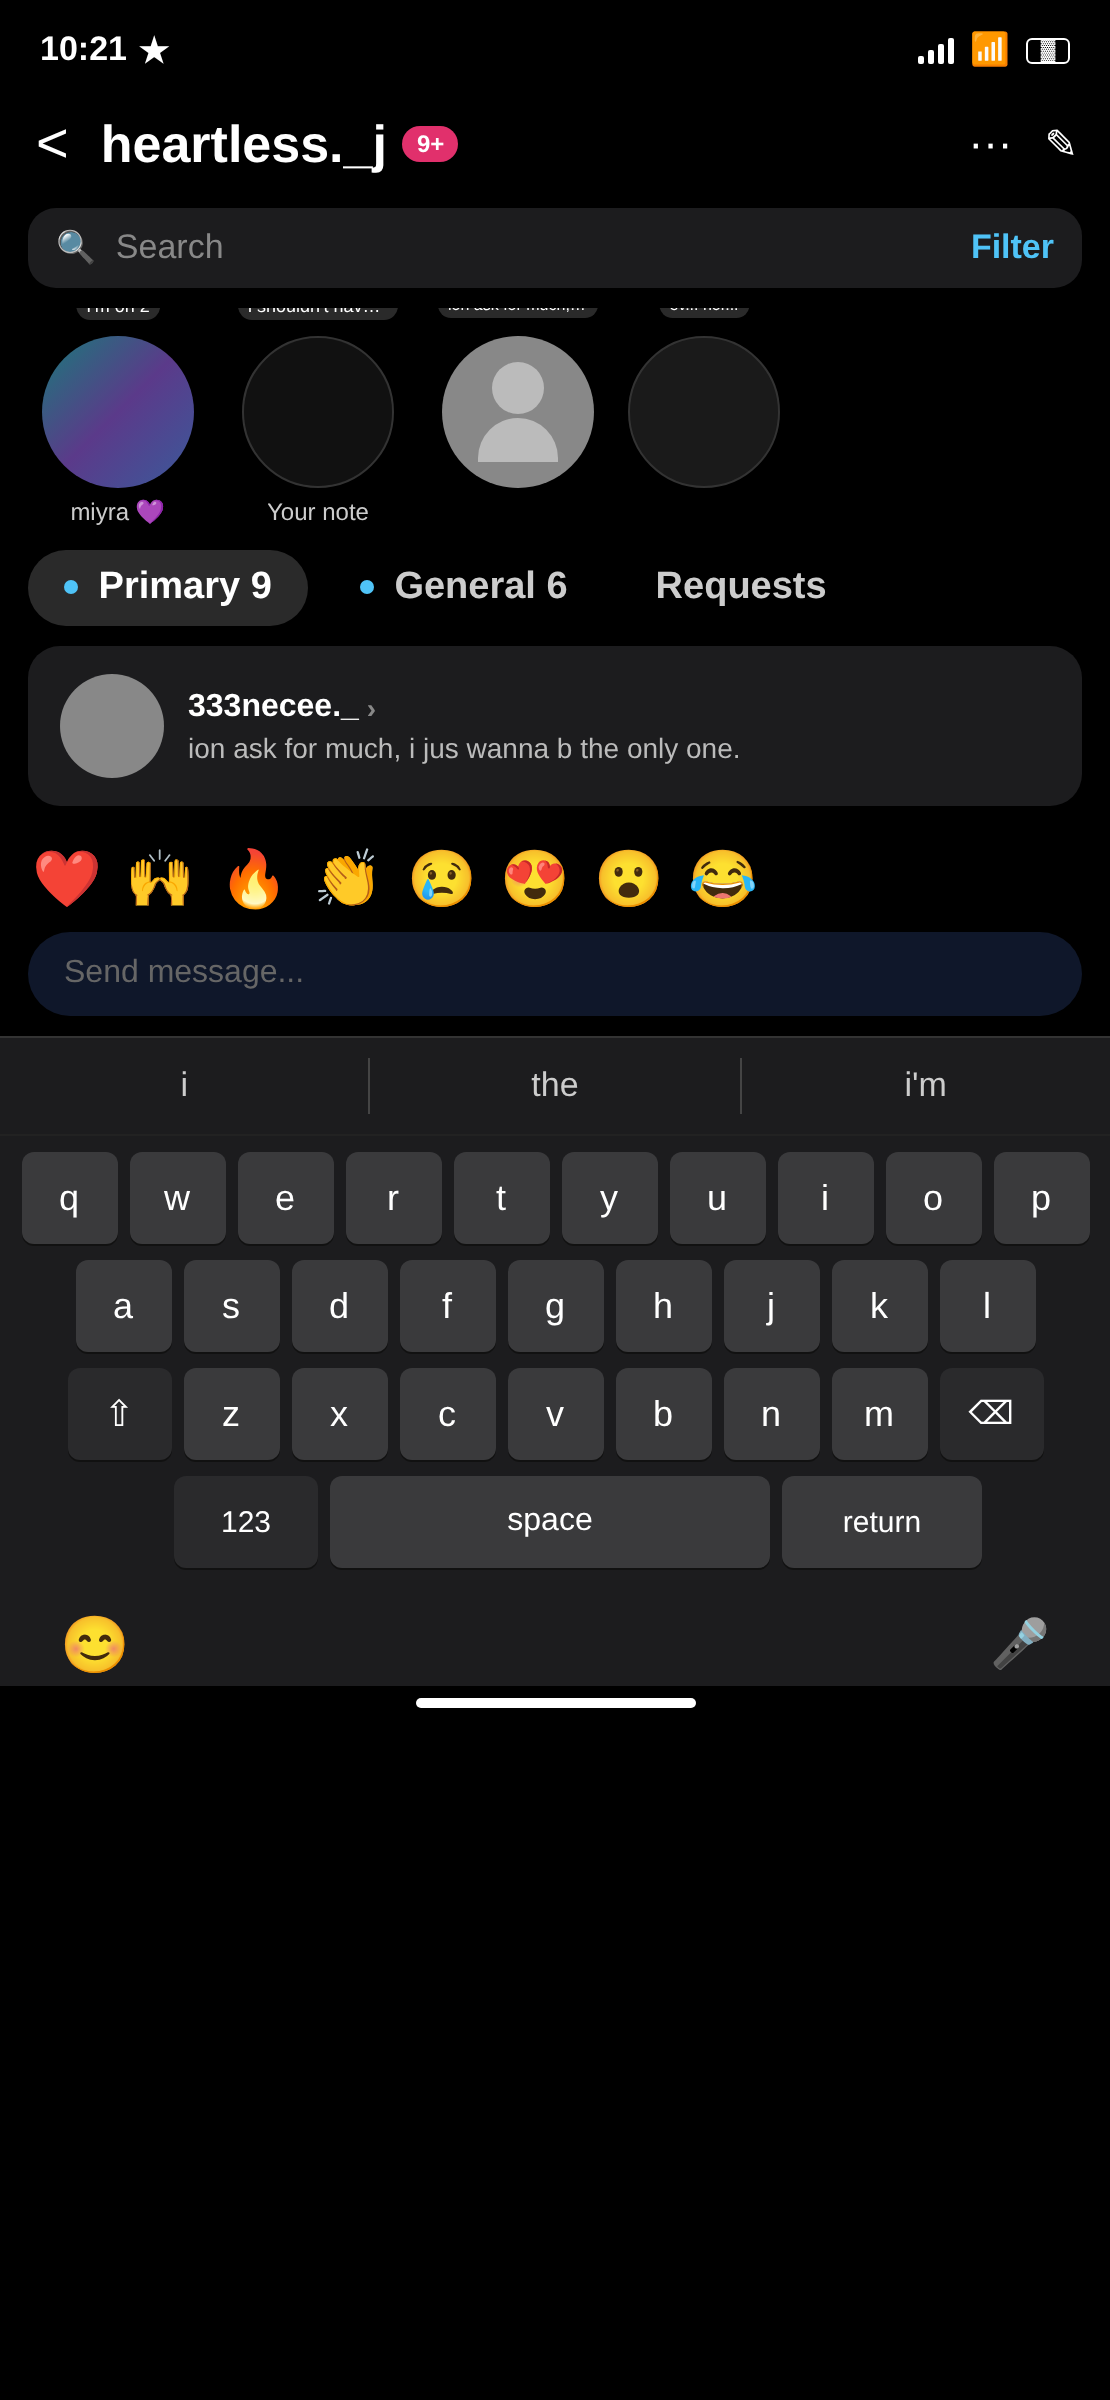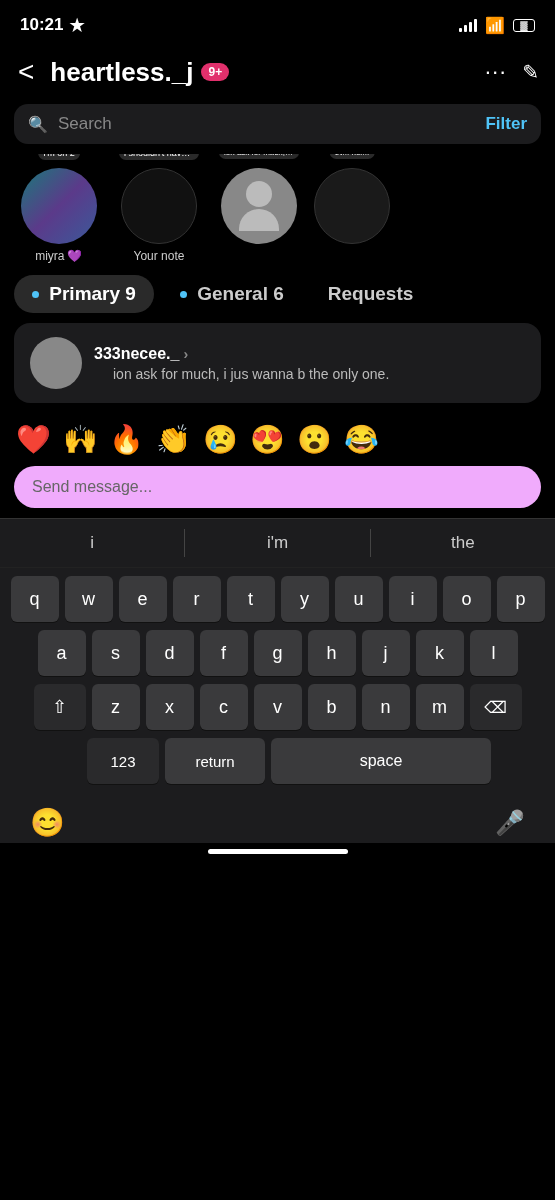--- a/index.html
+++ b/index.html
@@ -237,36 +237,35 @@
       gap: 4px;
     }
     .msg-chevron {
       color: #888;
       font-size: 14px;
     }
     .msg-text {
       font-size: 14px;
       color: #bbb;
       margin-top: 3px;
-      margin-left: 19px;
     }
 
     
     .reactions-row {
       display: flex;
       align-items: center;
       gap: 12px;
       padding: 10px 16px 8px 16px;
       font-size: 28px;
     }
 
     
     .message-input-row {
       margin: 2px 14px 10px 14px;
-      background: #f0abfc;
+      background: #0f172a;
       border-radius: 22px;
       padding: 12px 18px;
       color: #666;
       font-size: 16px;
     }
 
     
     .keyboard-suggestions {
       background: #1c1c1e;
       display: flex;
@@ -498,22 +497,22 @@
   <span>😮</span>
   <span>😂</span>
 </div>
 
 <div class="message-input-row">
   <span>Send message...</span>
 </div>
 
 <div class="keyboard-suggestions">
   <div class="suggestion">i</div>
+  <div class="suggestion">the</div>
   <div class="suggestion">i'm</div>
-  <div class="suggestion">the</div>
 </div>
 
 <div class="keyboard">
 
   <div class="key-row">
     <div class="key">q</div>
     <div class="key">w</div>
     <div class="key">e</div>
     <div class="key">r</div>
     <div class="key">t</div>
@@ -543,22 +542,22 @@
     <div class="key">c</div>
     <div class="key">v</div>
     <div class="key">b</div>
     <div class="key">n</div>
     <div class="key">m</div>
     <div class="key special" style="font-size:16px;">⌫</div>
   </div>
 
   <div class="key-row">
     <div class="key special num-key">123</div>
+    <div class="key space-key">space</div>
     <div class="key return-key">return</div>
-    <div class="key space-key">space</div>
   </div>
 </div>
 
 <div class="bottom-bar">
   <span class="emoji-icon">😊</span>
   <span class="mic-icon">🎤</span>
 </div>
 <div class="home-indicator"></div>
 
 </body></html>

